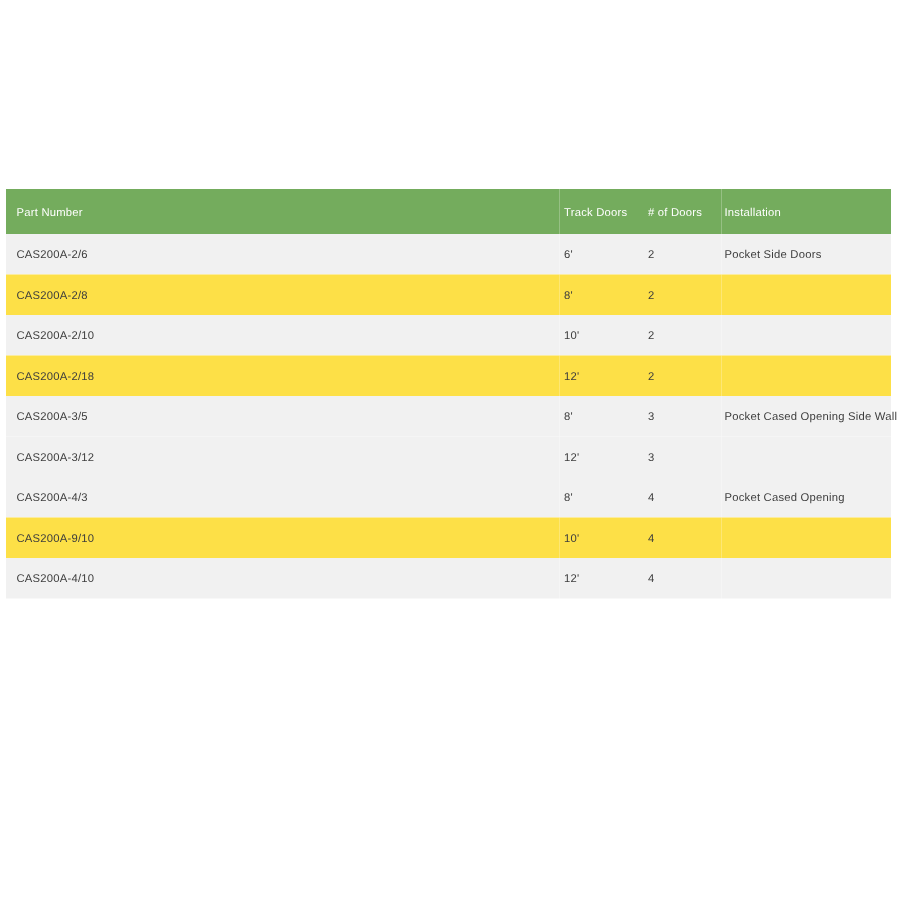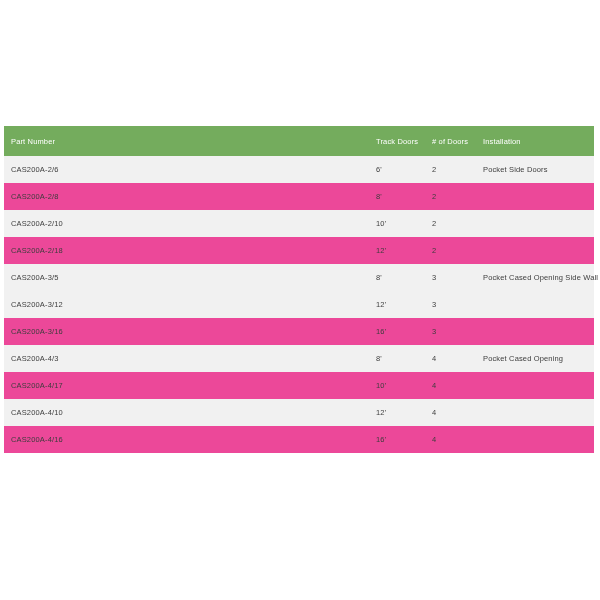--- a/index.html
+++ b/index.html
@@ -53,21 +53,21 @@
   }
   thead th.th-part    { padding-left: 7px; }
   thead th.th-track   { padding-left: 3px; }
   thead th.th-doors   { padding-left: 2px; }
   thead th.th-install { padding-left: 2px; }
 
   tbody tr {
     height: 27px;
   }
   tbody tr.odd  { background: #f1f1f1; }
-  tbody tr.even { background: #ec4899; }
+  tbody tr.even { background: #fde047; }
 
   tbody td {
     color: #3d3d3d;
     font-size: 7.5px;
     font-weight: normal;
     text-align: left;
     padding: 0;
     height: 27px;
     vertical-align: middle;
     letter-spacing: 0.15px;
@@ -129,47 +129,35 @@
             <td class="td-track">8'</td>
             <td class="td-doors">3</td>
             <td class="td-install">Pocket Cased Opening Side Wall</td>
           </tr>
           <tr class="odd">
             <td class="td-part">CAS200A-3/12</td>
             <td class="td-track">12'</td>
             <td class="td-doors">3</td>
             <td class="td-install"></td>
           </tr>
-          <tr class="even">
-            <td class="td-part">CAS200A-3/16</td>
-            <td class="td-track">16'</td>
-            <td class="td-doors">3</td>
-            <td class="td-install"></td>
-          </tr>
           <tr class="odd">
             <td class="td-part">CAS200A-4/3</td>
             <td class="td-track">8'</td>
             <td class="td-doors">4</td>
             <td class="td-install">Pocket Cased Opening</td>
           </tr>
           <tr class="even">
-            <td class="td-part">CAS200A-4/17</td>
+            <td class="td-part">CAS200A-9/10</td>
             <td class="td-track">10'</td>
             <td class="td-doors">4</td>
             <td class="td-install"></td>
           </tr>
           <tr class="odd">
             <td class="td-part">CAS200A-4/10</td>
             <td class="td-track">12'</td>
             <td class="td-doors">4</td>
             <td class="td-install"></td>
           </tr>
-          <tr class="even">
-            <td class="td-part">CAS200A-4/16</td>
-            <td class="td-track">16'</td>
-            <td class="td-doors">4</td>
-            <td class="td-install"></td>
-          </tr>
         </tbody>
     </table>
   </div>
 
 </div>
 
 </body></html>

